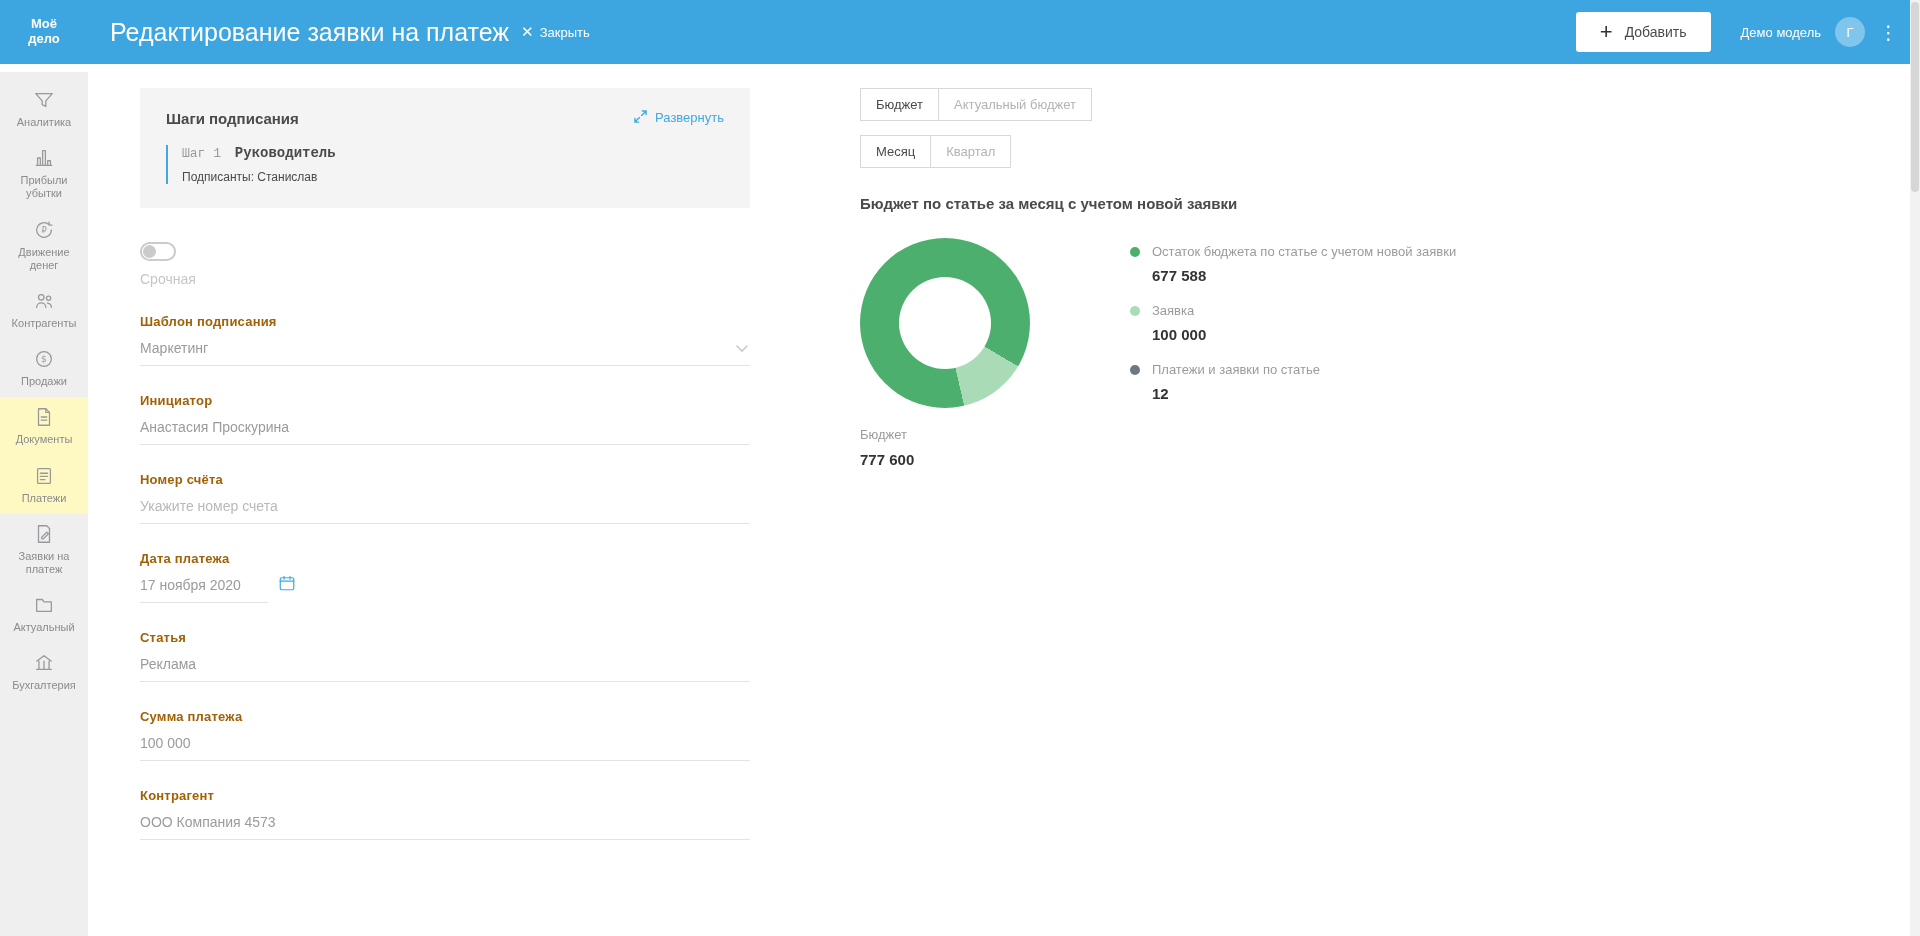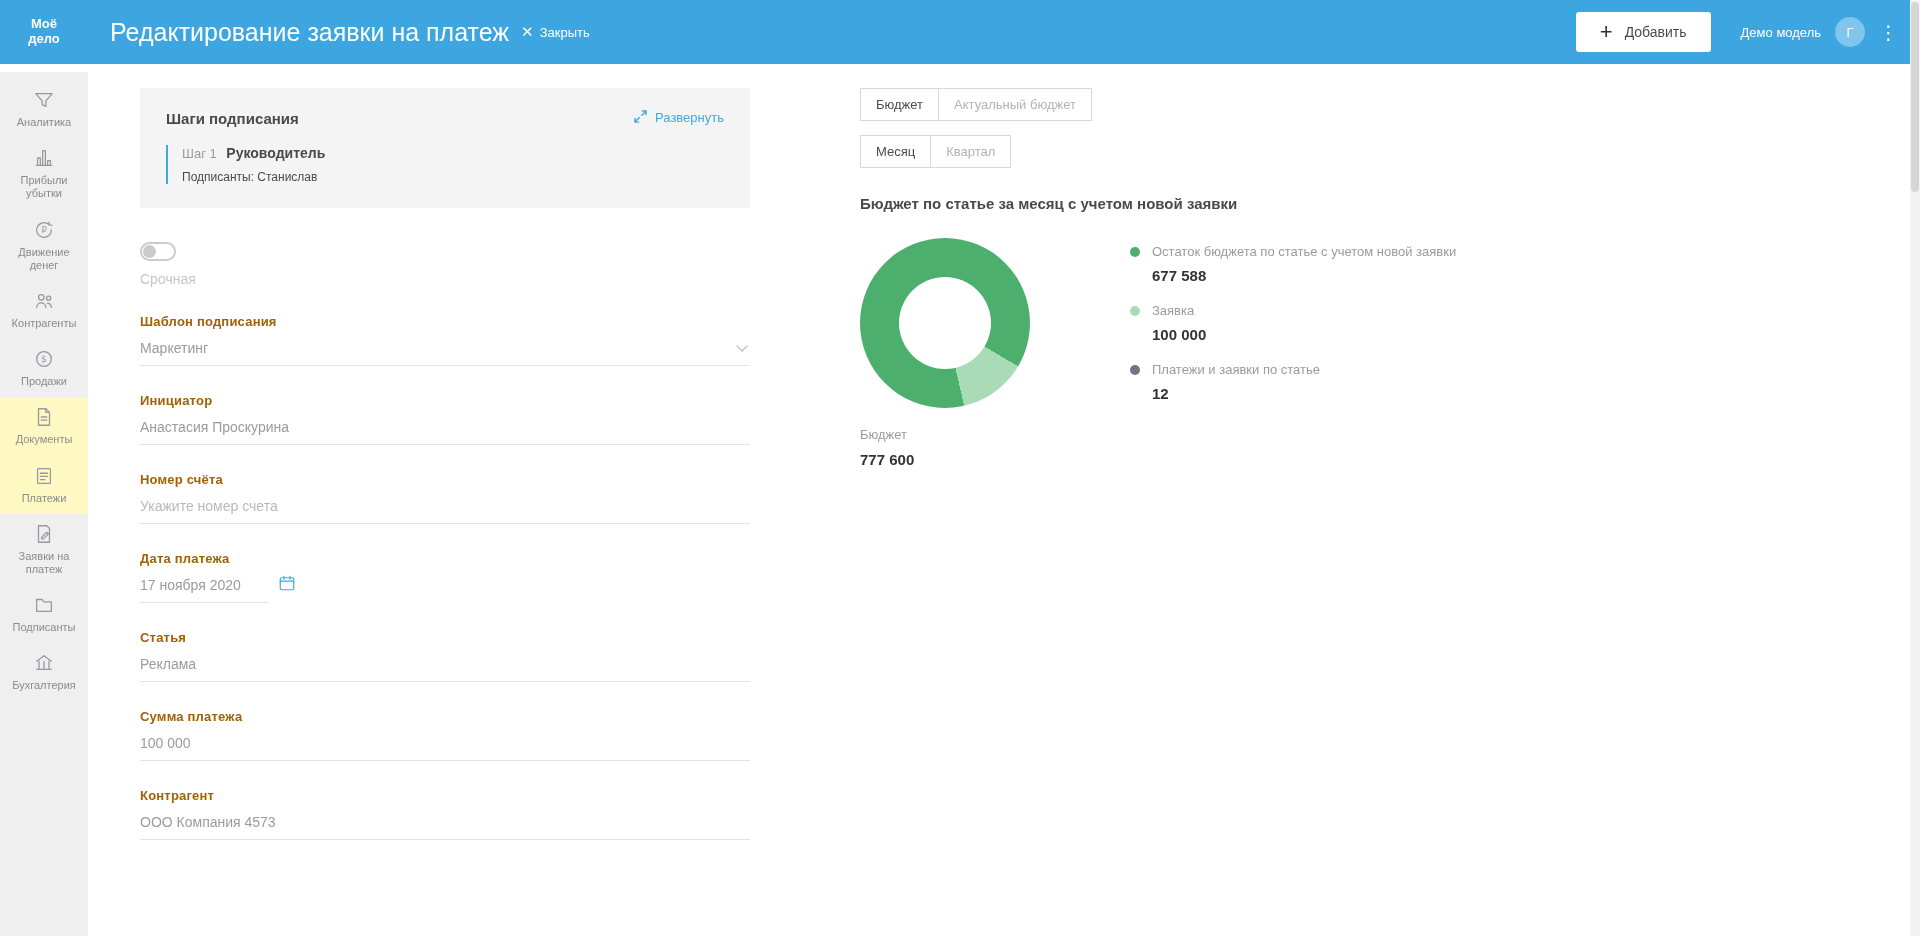--- a/index.html
+++ b/index.html
@@ -44,21 +44,21 @@
   
   .form-col { position:absolute; left:52px; top:24px; width:610px; }
   .sign-card { background:#f4f4f4; padding:22px 26px 24px; }
   .sign-head { display:flex; justify-content:space-between; align-items:flex-start; }
   .sign-title { font-size:15px; font-weight:bold; color:#4a4a4a; }
   .expand-link { display:flex; align-items:flex-start; gap:8px; color:#3fa9e1;
     font-size:13px; cursor:pointer; }
   .expand-link svg { width:13px; height:13px; stroke:#3fa9e1; fill:none;
     stroke-width:1.5; stroke-linecap:round; }
   .sign-step { margin-top:18px; border-left:2px solid #3fa9e1; padding-left:14px; }
-  .step-line1 { font-size:13px; color:#9b9b9b; }
+  .step-line1 { font-size:13px; color:#9b9b9b;font-family:Liberation Mono, monospace; }
   .step-role { font-size:14px; color:#4a4a4a; font-weight:bold; margin-left:6px; }
   .step-signers { margin-top:9px; font-size:12px; color:#4a4a4a; }
 
   .toggle-row { margin-top:34px; display:flex; align-items:flex-start; gap:10px;flex-direction:column; }
   .toggle { width:36px; height:19px; border:2px solid #cbcbcb; border-radius:10px;
     position:relative; cursor:pointer; background:#fff; }
   .toggle-knob { position:absolute; left:1px; top:1px; width:13px; height:13px;
     border-radius:50%; background:#cbcbcb; }
   .toggle-label { font-size:14px; color:#c6c6c6; }
 
@@ -193,21 +193,21 @@
           <path d="M6 3h9l3 3v15H6z"></path>
           <path d="M9.5 15.5l5.5-5.5 1.8 1.8-5.5 5.5H9.5z"></path>
         </svg></span>
     <span class="sb-label">Заявки на платеж</span>
   </div>
   <div class="sb-item">
     <span class="sb-icon">
       <svg viewBox="0 0 24 24">
           <path d="M4 6h6l2 2.5h8V19H4z"></path>
         </svg></span>
-    <span class="sb-label">Подписанты</span>
+    <span class="sb-label">Актуальный</span>
   </div>
   <div class="sb-item">
     <span class="sb-icon">
       <svg viewBox="0 0 24 24">
           <path d="M4 10l8-6 8 6M6.5 10v8.5M12 10v8.5M17.5 10v8.5M4 19h16"></path>
         </svg></span>
     <span class="sb-label">Бухгалтерия</span>
   </div>
 </div>
 

